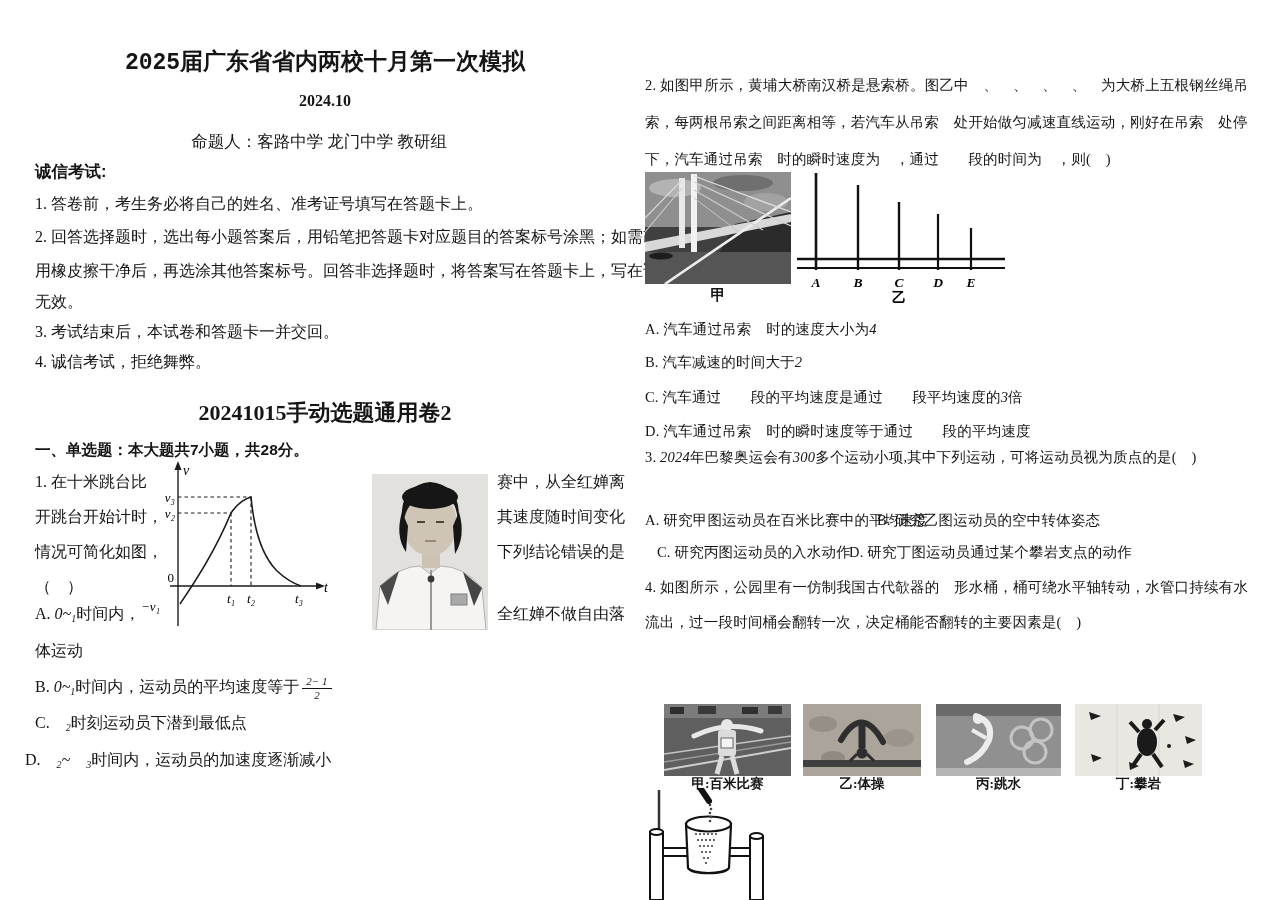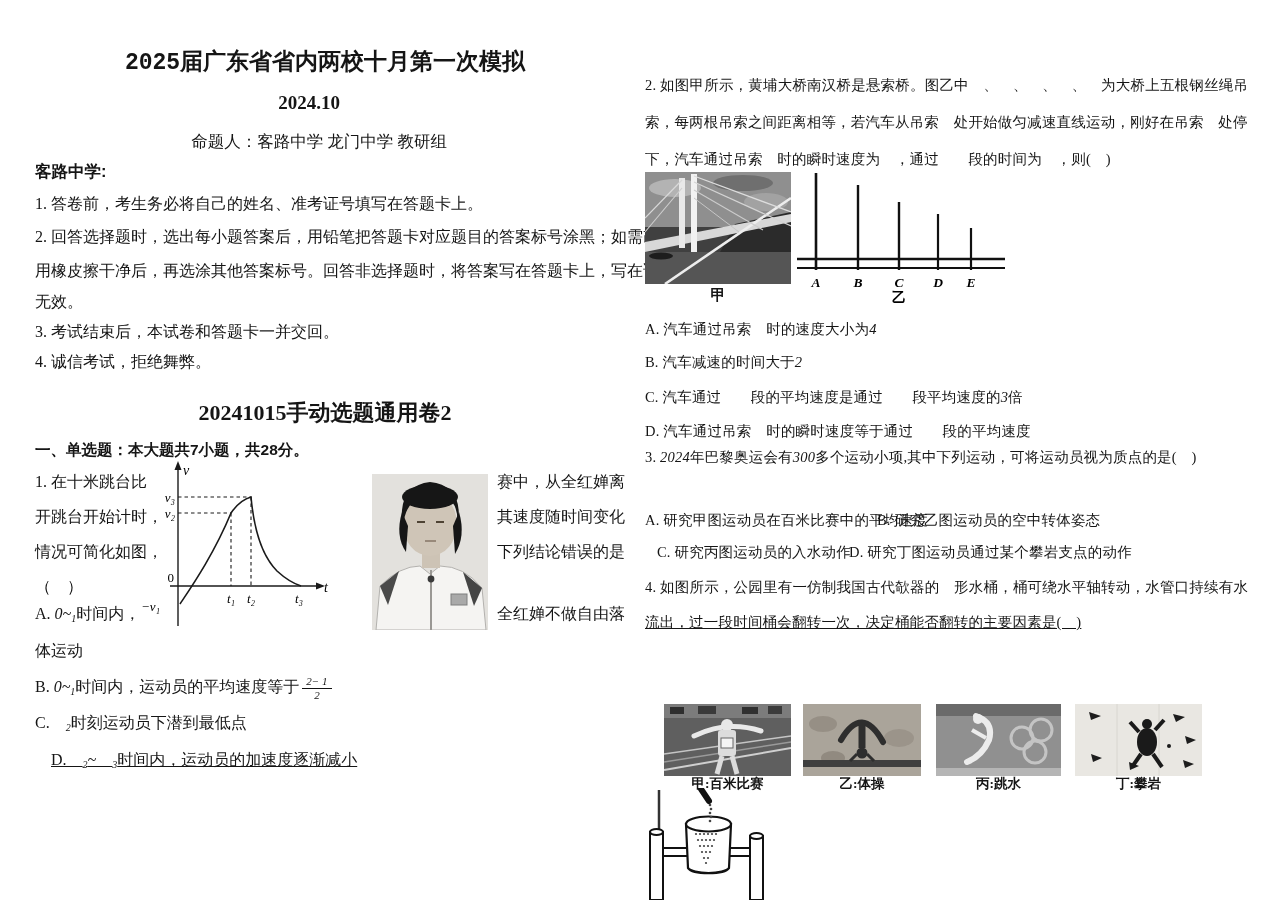--- a/index.html
+++ b/index.html
@@ -18,24 +18,24 @@
   sub.s{font-size:10px;font-style:italic;vertical-align:-3px;line-height:0;}
   .frac{display:inline-block;text-align:center;vertical-align:middle;line-height:1;margin-left:3px;}
   .frac .fn{display:block;font-size:11px;font-style:italic;border-bottom:1px solid #111;padding:0 4px 1px;}
   .frac .fd{display:block;font-size:11px;font-style:italic;padding-top:1px;}
   svg text{font-family:"Liberation Serif","DejaVu Serif",serif;}
 </style>
 </head>
 <body>
 
 <div class="abs b ctr" style="left:35px;top:46px;width:580px;font-size:23px;font-family:Liberation Mono, monospace;">2025届广东省省内两校十月第一次模拟</div>
-<div class="abs b ctr" style="left:19px;top:92px;width:580px;font-size:19px;font-family:Liberation Serif, serif;">2024.10</div>
+<div class="abs b ctr" style="left:35px;top:92px;width:580px;font-size:16px;font-family:Liberation Serif, serif;">2024.10</div>
 <div class="abs ctr" style="left:29px;top:131px;width:580px;font-size:16.5px;">命题人：客路中学 龙门中学 教研组</div>
 
-<div class="abs b sans" style="left:35px;top:161px;font-size:16.5px;">客路中学:</div>
+<div class="abs b sans" style="left:35px;top:161px;font-size:16.5px;">诚信考试:</div>
 <div class="abs l" style="left:35px;top:194px;">1. 答卷前，考生务必将自己的姓名、准考证号填写在答题卡上。</div>
 <div class="abs l" style="left:35px;top:227px;">2. 回答选择题时，选出每小题答案后，用铅笔把答题卡对应题目的答案标号涂黑；如需改动，</div>
 <div class="abs l" style="left:35px;top:261px;">用橡皮擦干净后，再选涂其他答案标号。回答非选择题时，将答案写在答题卡上，写在试卷上</div>
 <div class="abs l" style="left:35px;top:292px;">无效。</div>
 <div class="abs l" style="left:35px;top:322px;">3. 考试结束后，本试卷和答题卡一并交回。</div>
 <div class="abs l" style="left:35px;top:352px;">4. 诚信考试，拒绝舞弊。</div>
 
 <div class="abs b ctr" style="left:35px;top:398px;width:580px;font-size:22px;">20241015手动选题通用卷2</div>
 <div class="abs b sans" style="left:35px;top:440px;font-size:15.5px;">一、单选题：本大题共7小题，共28分。</div>
 
@@ -88,21 +88,21 @@
 </svg>
 
 <div class="abs l" style="left:35px;top:604px;"><span>A. </span><span class="it">0~</span><sub class="s">1</sub><span>时间内，</span></div>
 <div class="abs l" style="left:497px;top:604px;">全红婵不做自由落</div>
 <div class="abs l" style="left:35px;top:641px;">体运动</div>
 
 <div class="abs l" style="left:35px;top:676px;"><span>B. </span><span class="it">0~</span><sub class="s">1</sub><span>时间内，运动员的平均速度等于</span><span class="frac"><span class="fn">2− 1</span><span class="fd">2</span></span></div>
 
 <div class="abs l" style="left:35px;top:713px;"><span>C.　</span><sub class="s">2</sub><span>时刻运动员下潜到最低点</span></div>
 
-<div class="abs l" style="left:51px;top:750px;text-decoration:underline;"><span>D.　</span><sub class="s">2</sub><span class="it">~　</span><sub class="s">3</sub><span>时间内，运动员的加速度逐渐减小</span></div>
+<div class="abs l" style="left:25px;top:750px;"><span>D.　</span><sub class="s">2</sub><span class="it">~　</span><sub class="s">3</sub><span>时间内，运动员的加速度逐渐减小</span></div>
 
 <div class="abs r" style="left:645px;top:76px;">2. 如图甲所示，黄埔大桥南汉桥是悬索桥。图乙中　、　、　、　、　为大桥上五根钢丝绳吊</div>
 <div class="abs r" style="left:645px;top:113px;">索，每两根吊索之间距离相等，若汽车从吊索　处开始做匀减速直线运动，刚好在吊索　处停</div>
 <div class="abs r" style="left:645px;top:150px;">下，汽车通过吊索　时的瞬时速度为　，通过　　段的时间为　，则(　)</div>
 
 <svg class="abs" style="left:645px;top:172px;" width="146" height="112" viewBox="0 0 146 112">
   <rect width="146" height="112" fill="#404040"></rect>
   <rect x="0" y="0" width="146" height="55" fill="#8f8f8f"></rect>
   <ellipse cx="30" cy="16" rx="26" ry="9" fill="#b3b3b3"></ellipse>
   <ellipse cx="98" cy="11" rx="30" ry="8" fill="#6f6f6f"></ellipse>
@@ -144,21 +144,21 @@
 <div class="abs r" style="left:645px;top:388px;"><span>C. 汽车通过　　段的平均速度是通过　　段平均速度的</span><span class="it">3</span><span>倍</span></div>
 <div class="abs r" style="left:645px;top:422px;"><span>D. 汽车通过吊索　时的瞬时速度等于通过　　段的平均速度</span><span class="it"></span><span></span></div>
 
 <div class="abs r" style="left:645px;top:448px;"><span>3. </span><span class="it">2024</span><span>年巴黎奥运会有</span><span class="it">300</span><span>多个运动小项,其中下列运动，可将运动员视为质点的是(　)</span></div>
 <div class="abs r" style="left:645px;top:511px;">A. 研究甲图运动员在百米比赛中的平均速度</div>
 <div class="abs r" style="left:877px;top:511px;">B. 研究乙图运动员的空中转体姿态</div>
 <div class="abs r" style="left:657px;top:543px;">C. 研究丙图运动员的入水动作</div>
 <div class="abs r" style="left:849px;top:543px;">D. 研究丁图运动员通过某个攀岩支点的动作</div>
 
 <div class="abs r" style="left:645px;top:578px;">4. 如图所示，公园里有一仿制我国古代欹器的　形水桶，桶可绕水平轴转动，水管口持续有水</div>
-<div class="abs r" style="left:645px;top:613px;text-decoration:underline;">流出，过一段时间桶会翻转一次，决定桶能否翻转的主要因素是(　)</div>
+<div class="abs r" style="left:645px;top:613px;">流出，过一段时间桶会翻转一次，决定桶能否翻转的主要因素是(　)</div>
 
 <svg class="abs" style="left:664px;top:704px;" width="127" height="72" viewBox="0 0 127 72">
   <rect width="127" height="72" fill="#5f5f5f"></rect>
   <rect width="127" height="14" fill="#7c7c7c"></rect>
   <rect x="6" y="3" width="14" height="7" fill="#2e2e2e"></rect>
     <rect x="34" y="2" width="18" height="8" fill="#3a3a3a"></rect>
     <rect x="78" y="3" width="16" height="7" fill="#303030"></rect>
     <rect x="104" y="2" width="14" height="8" fill="#3b3b3b"></rect>
   <line x1="0" y1="66" x2="127" y2="44" stroke="#cfcfcf" stroke-width="2"></line>
   <line x1="0" y1="58" x2="127" y2="38" stroke="#9a9a9a" stroke-width="1.5"></line>

